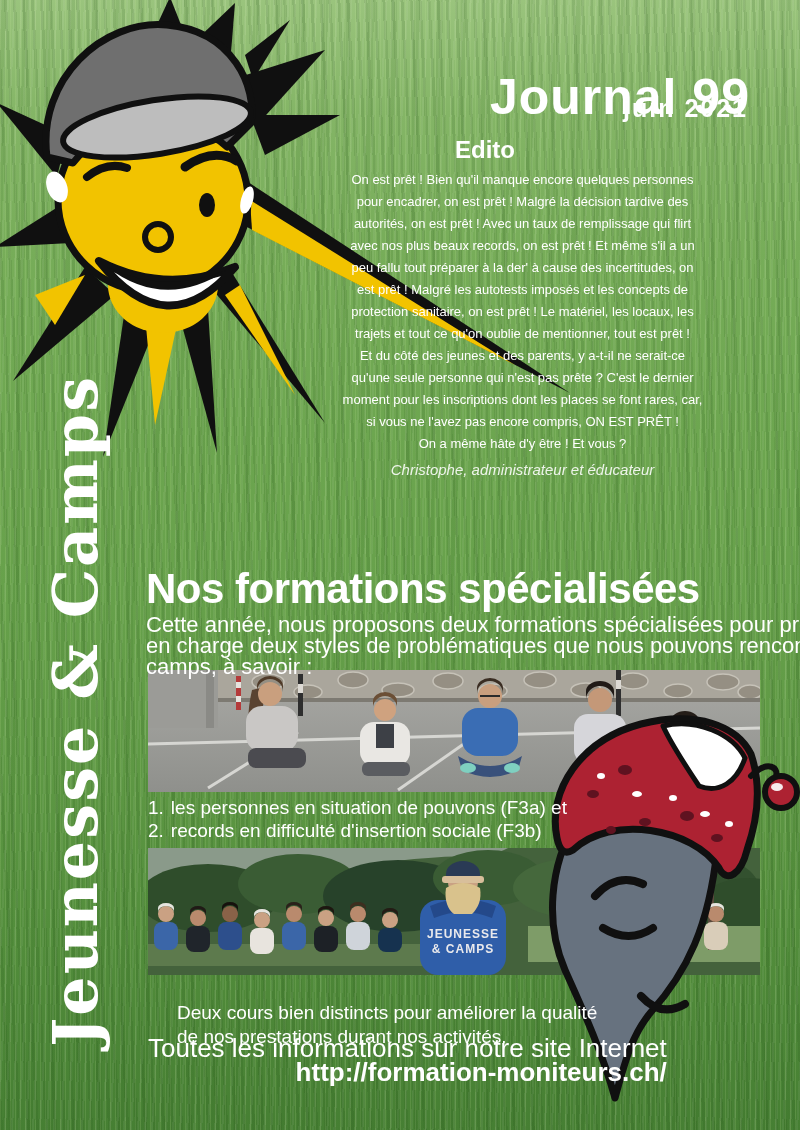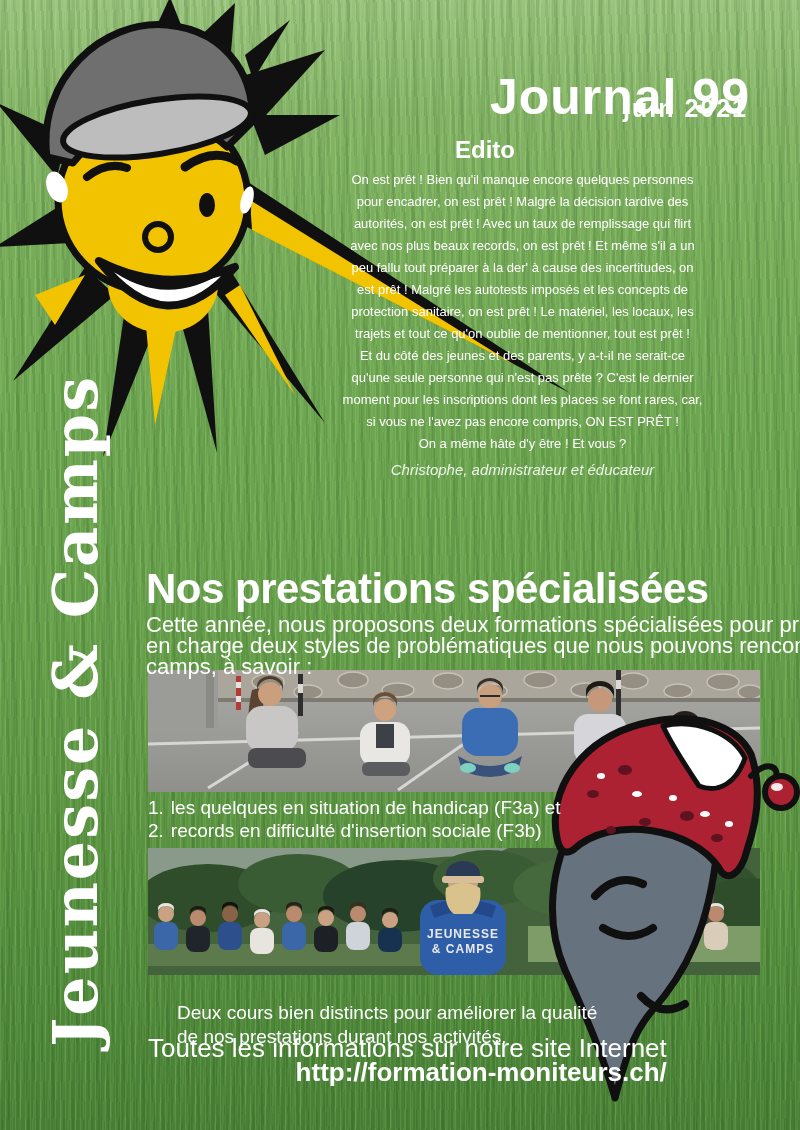--- a/index.html
+++ b/index.html
@@ -98,21 +98,21 @@
 est prêt ! Malgré les autotests imposés et les concepts de
 protection sanitaire, on est prêt ! Le matériel, les locaux, les
 trajets et tout ce qu'on oublie de mentionner, tout est prêt !
 Et du côté des jeunes et des parents, y a-t-il ne serait-ce
 qu'une seule personne qui n'est pas prête ? C'est le dernier
 moment pour les inscriptions dont les places se font rares, car,
 si vous ne l'avez pas encore compris, ON EST PRÊT !
 On a même hâte d'y être ! Et vous ?</p>
   <p class="abs edito-signature">Christophe, administrateur et éducateur</p>
 
-  <h2 class="abs formations-heading">Nos prestations spécialisées</h2>
+  <h2 class="abs formations-heading">Nos formations spécialisées</h2>
   <p class="abs formations-intro preline">Cette année, nous proposons deux formations spécialisées pour prendre
 en charge deux styles de problématiques que nous pouvons rencontrer en
 camps, à savoir :</p>
 
   <svg class="abs photo1" width="612" height="122" viewBox="0 0 612 122">
     <defs>
       <linearGradient id="pav" x1="0" y1="0" x2="0" y2="1">
         <stop offset="0" stop-color="#a9a9a5"></stop>
           <stop offset="1" stop-color="#8f908c"></stop>
       </linearGradient>
@@ -183,21 +183,21 @@
       <circle cx="537" cy="60" r="12" fill="#c49878"></circle>
       <path d="M523,60 a14,14 0 0 1 28,0 l0,-9 a14,10 0 0 0 -28,0 Z" fill="#241d18"></path>
       <rect x="508" y="74" width="58" height="44" rx="14" fill="#3f6fae"></rect>
       <path d="M510,80 Q500,96 512,112 L524,108 Q516,94 522,82 Z" fill="#6fa0d8"></path>
     </g>
   </svg>
 
   <div class="abs formations-list">
     <div class="list-row">
       <span>1.</span>
-      <span>les quelques en situation de handicap (F3a) et</span>
+      <span>les personnes en situation de pouvons (F3a) et</span>
     </div>
     <div class="list-row">
       <span>2.</span>
       <span>records en difficulté d'insertion sociale (F3b)</span>
     </div>
   </div>
 
   <svg class="abs photo2" width="612" height="127" viewBox="0 0 612 127">
     <rect width="612" height="127" fill="#44623c"></rect>
     <path d="M0,0 L0,36 C80,20 150,32 230,16 C300,4 340,12 360,0 Z" fill="#8a9a8a"></path>

